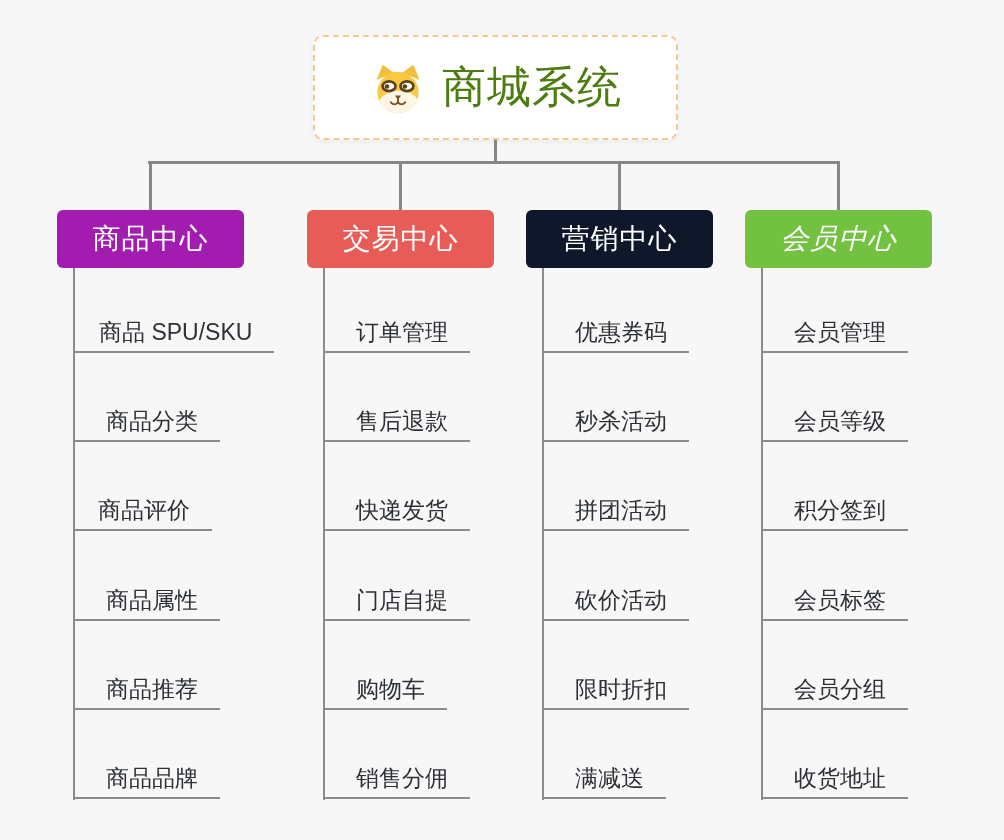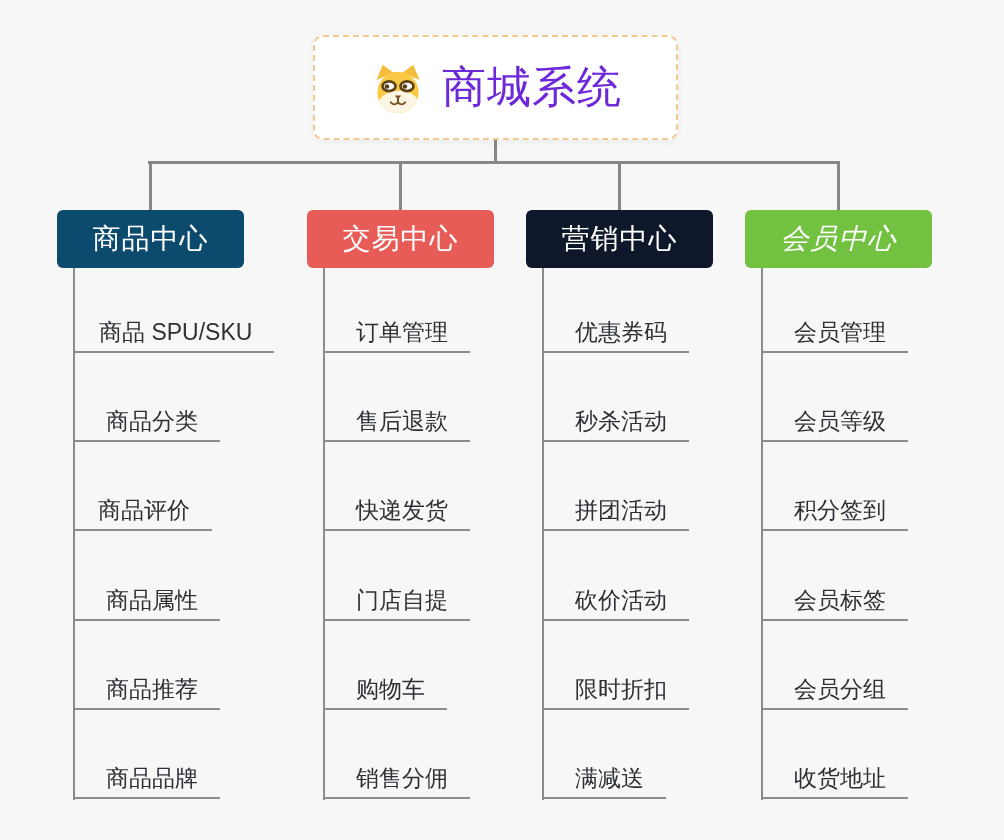--- a/index.html
+++ b/index.html
@@ -26,21 +26,21 @@
     border-radius: 10px;
     box-shadow: 0 2px 6px rgba(0,0,0,0.05);
     display: flex;
     align-items: center;
     justify-content: center;
     gap: 15px;
     cursor: pointer;
   }
   .root-title {
     font-size: 44px;
-    color: #6d28d9;
+    color: #4d7c0f;
     letter-spacing: 1px;
     white-space: nowrap;
   }
   .dog-icon { width: 58px; height: 52px; flex: 0 0 auto; }
   
   .line {
     position: absolute;
     background: #878787;
   }
   .root-drop   { left: 494px; top: 140px; width: 3px;  height: 24px; }
@@ -118,21 +118,21 @@
         <circle cx="39.7" cy="27.3" r="2.6" fill="#5f4318"></circle>
         <path d="M28.5,37.5 h7 l-3.5,4.5 z" fill="#7a5226"></path>
         <path d="M32,41.5 v3.2 M24,45 q4,4.5 8,0 q4,4.5 8,0" stroke="#7a5226" stroke-width="2.2" fill="none" stroke-linecap="round"></path>
       </svg>
     </span>
     <span class="root-title">商城系统</span>
   </div>
 
   <div id="branches">
       <div class="branch" style="left: 57px;">
-        <div class="branch-head" style="background: #0c4a6e;">商品中心</div>
+        <div class="branch-head" style="background: #a21caf;">商品中心</div>
         <div class="spine"></div>
         <div class="item" style="top: 107px; padding-left: 26px;">商品 SPU/SKU</div>
         <div class="item" style="top: 196px;">商品分类</div>
         <div class="item" style="top: 285px; padding-left: 25px;">商品评价</div>
         <div class="item" style="top: 464px;">商品推荐</div>
         <div class="item" style="top: 375px;">商品属性</div>
         <div class="item" style="top: 553px; text-align: right;">商品品牌</div>
       </div>
       <div class="branch" style="left: 307px;">
         <div class="branch-head" style="background: rgb(232, 92, 88);">交易中心</div>

